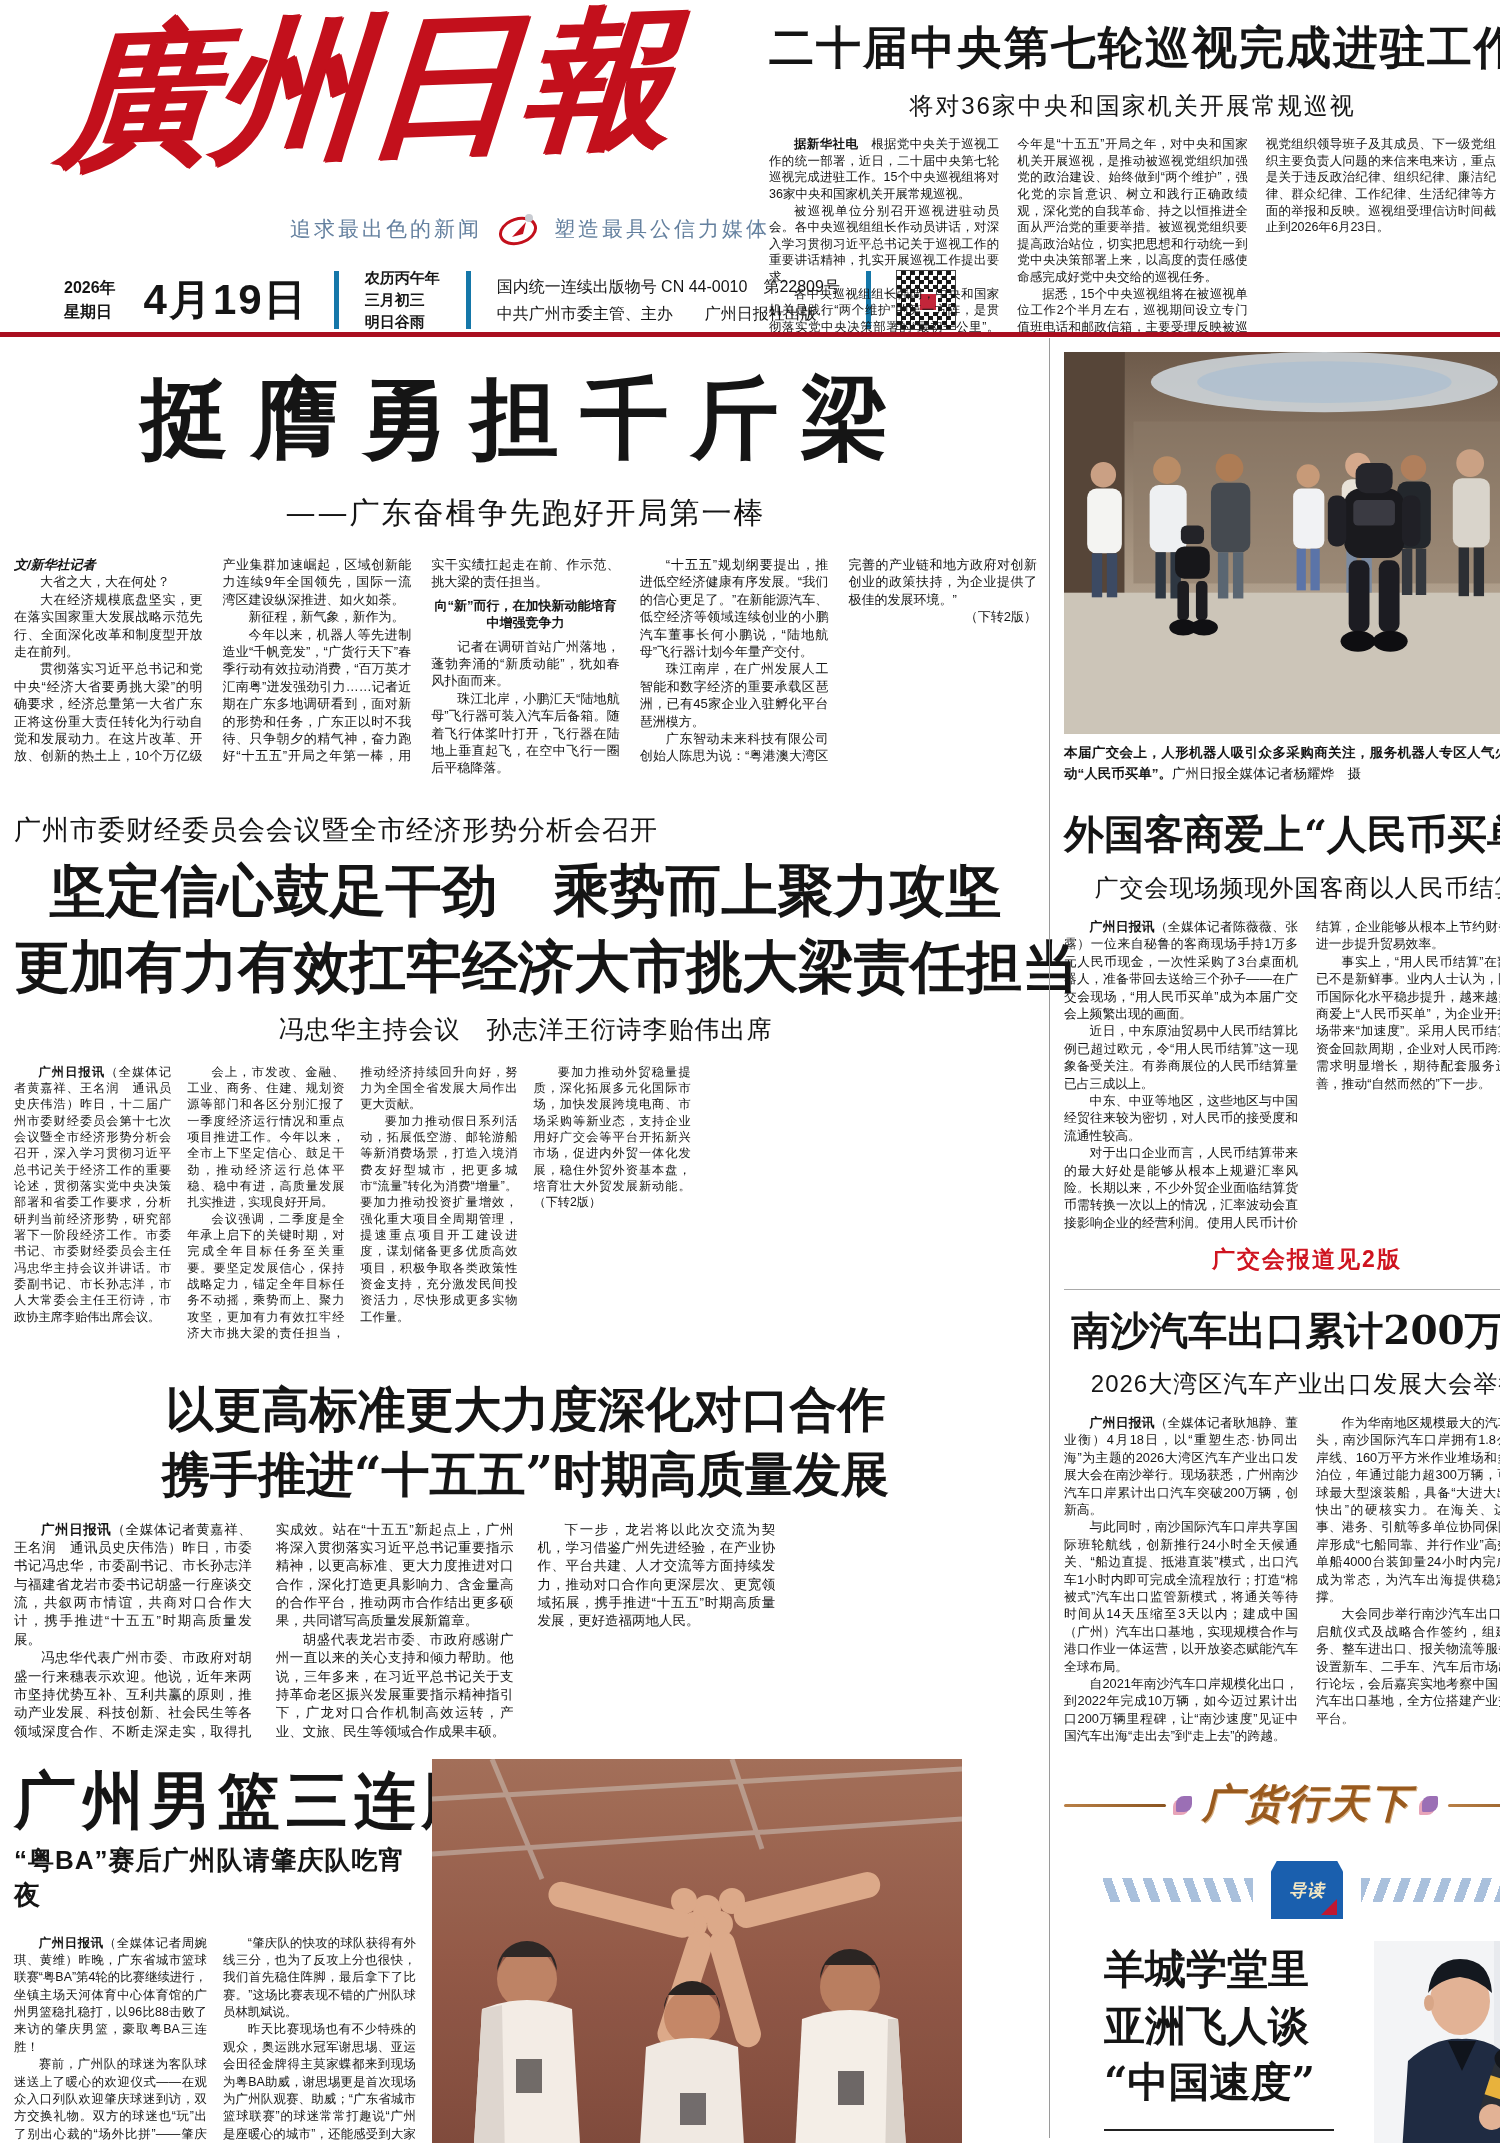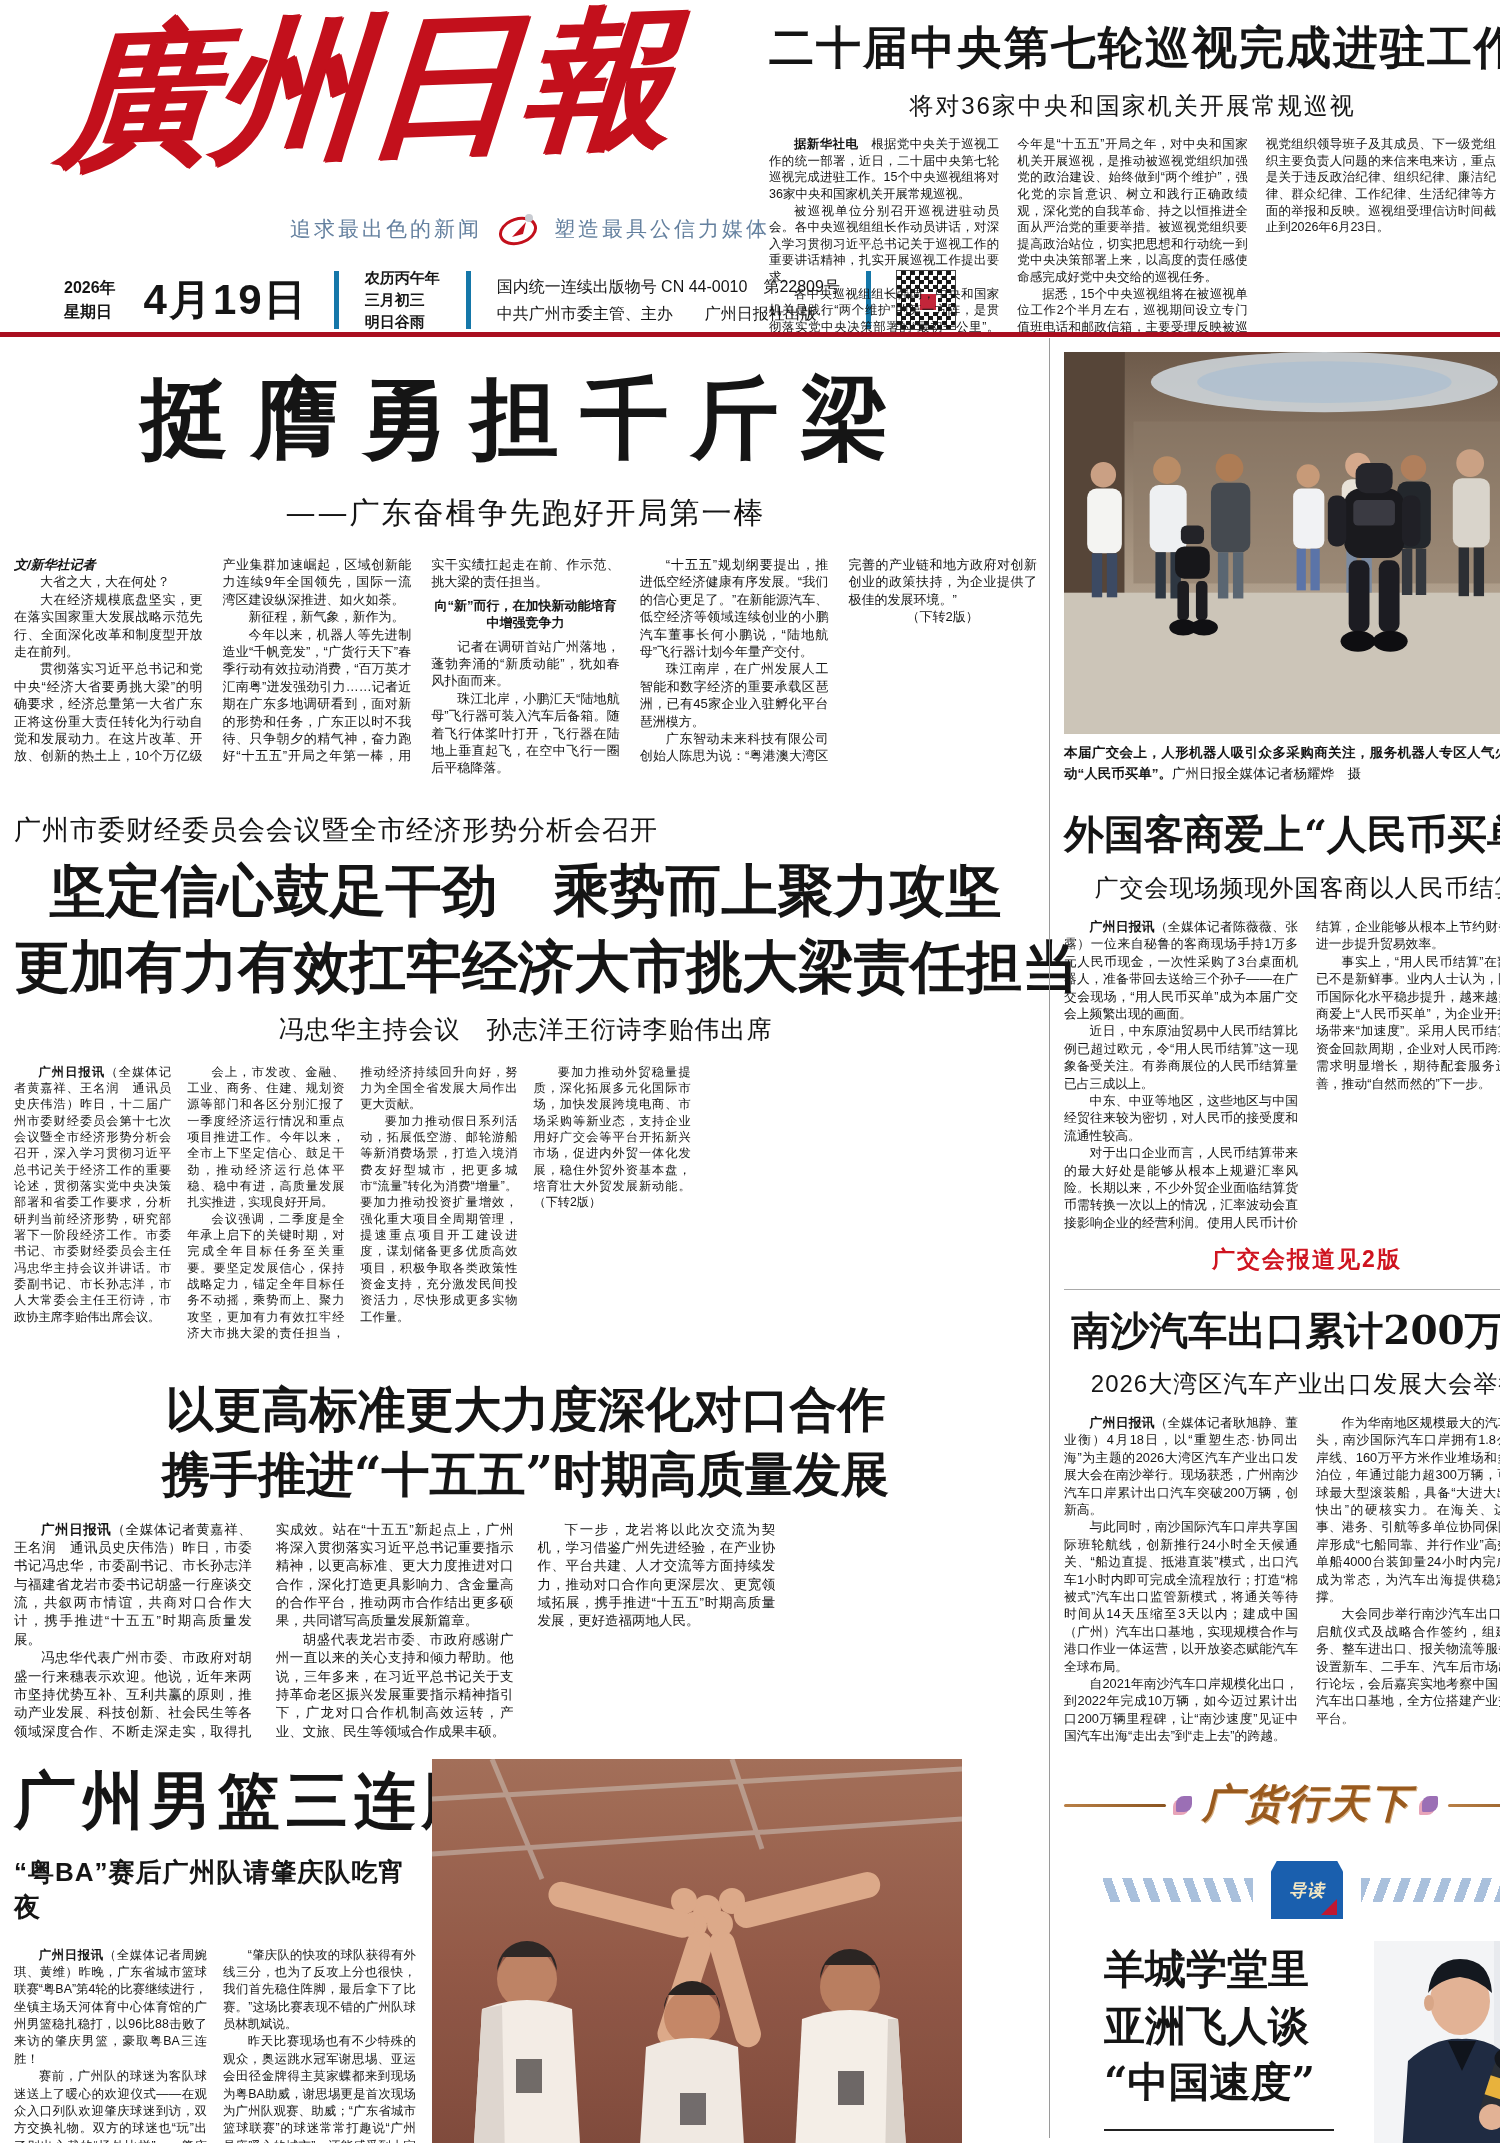--- a/index.html
+++ b/index.html
@@ -44,21 +44,21 @@
   .content { display:flex; height:1800px; }
   .main-left { width:1035px; padding-right:12px; }
   .v-divider { width:1px; background:#9a9a9a; flex:0 0 auto; }
   .right-rail { flex:1; padding-left:14px; }
 
   
   .art-body p { text-indent:2em; text-align:justify; margin:0; }
   .art-body p b { font-weight:bold; }
   .art-body p.noind { text-indent:0; font-weight:bold; font-style:italic; }
   .art-body p.cross { text-indent:0; font-weight:bold; text-align:center; margin:6px 0; }
-  .art-body p.turn { text-indent:0; text-align:center; }
+  .art-body p.turn { text-indent:0; text-align:right; }
 
   
   .lead-story { padding-top:22px; }
   .lead-headline { font-family:"DejaVu Serif","Liberation Serif",serif; font-weight:900; font-size:88px;
     text-align:center; letter-spacing:22px; white-space:nowrap; }
   .lead-subhead { font-family:"DejaVu Serif","Liberation Serif",serif; font-size:30px; text-align:center; margin-top:14px; letter-spacing:2px; }
   .lead-body { margin-top:22px; height:226px; overflow:hidden; column-count:5; column-gap:20px; column-fill:auto;
     font-size:13px; line-height:1.34; }
 
   
@@ -75,21 +75,21 @@
   .ly-h { font-family:"DejaVu Serif","Liberation Serif",serif; font-weight:900; font-size:48px;
     text-align:center; line-height:1.24; margin-top:6px; white-space:nowrap; }
   .ly-body { margin-top:16px; height:222px; overflow:hidden; column-count:4; column-gap:24px; column-fill:auto;
     font-size:13.5px; line-height:1.36; }
 
   
   .bottom-row { margin-top:16px; display:flex; gap:16px; }
   .bball-story { width:402px; flex:0 0 auto; }
   .bball-h { font-family:"DejaVu Serif","Liberation Serif",serif; font-weight:900; font-size:62px;
     letter-spacing:6px; white-space:nowrap; }
-  .bball-sub { font-size:26px; font-weight:bold; margin-top:12px; letter-spacing:1px; }
+  .bball-sub { font-size:26px; font-weight:bold; margin-top:0; letter-spacing:1px; }
   .bball-body { margin-top:22px; height:328px; overflow:hidden; column-count:2; column-gap:16px; column-fill:auto;
     font-size:12.4px; line-height:1.4; }
   .bball-photo-wrap { width:530px; }
   .photo-frame { width:100%; overflow:hidden; background:#8a5a4a; }
   .photo-frame svg { display:block; }
 
   
   .robot-photo-block { margin-top:14px; }
   .rail-caption { font-size:13.5px; line-height:1.6; margin-top:8px; text-align:justify; }
   .rail-caption b { font-weight:bold; }

